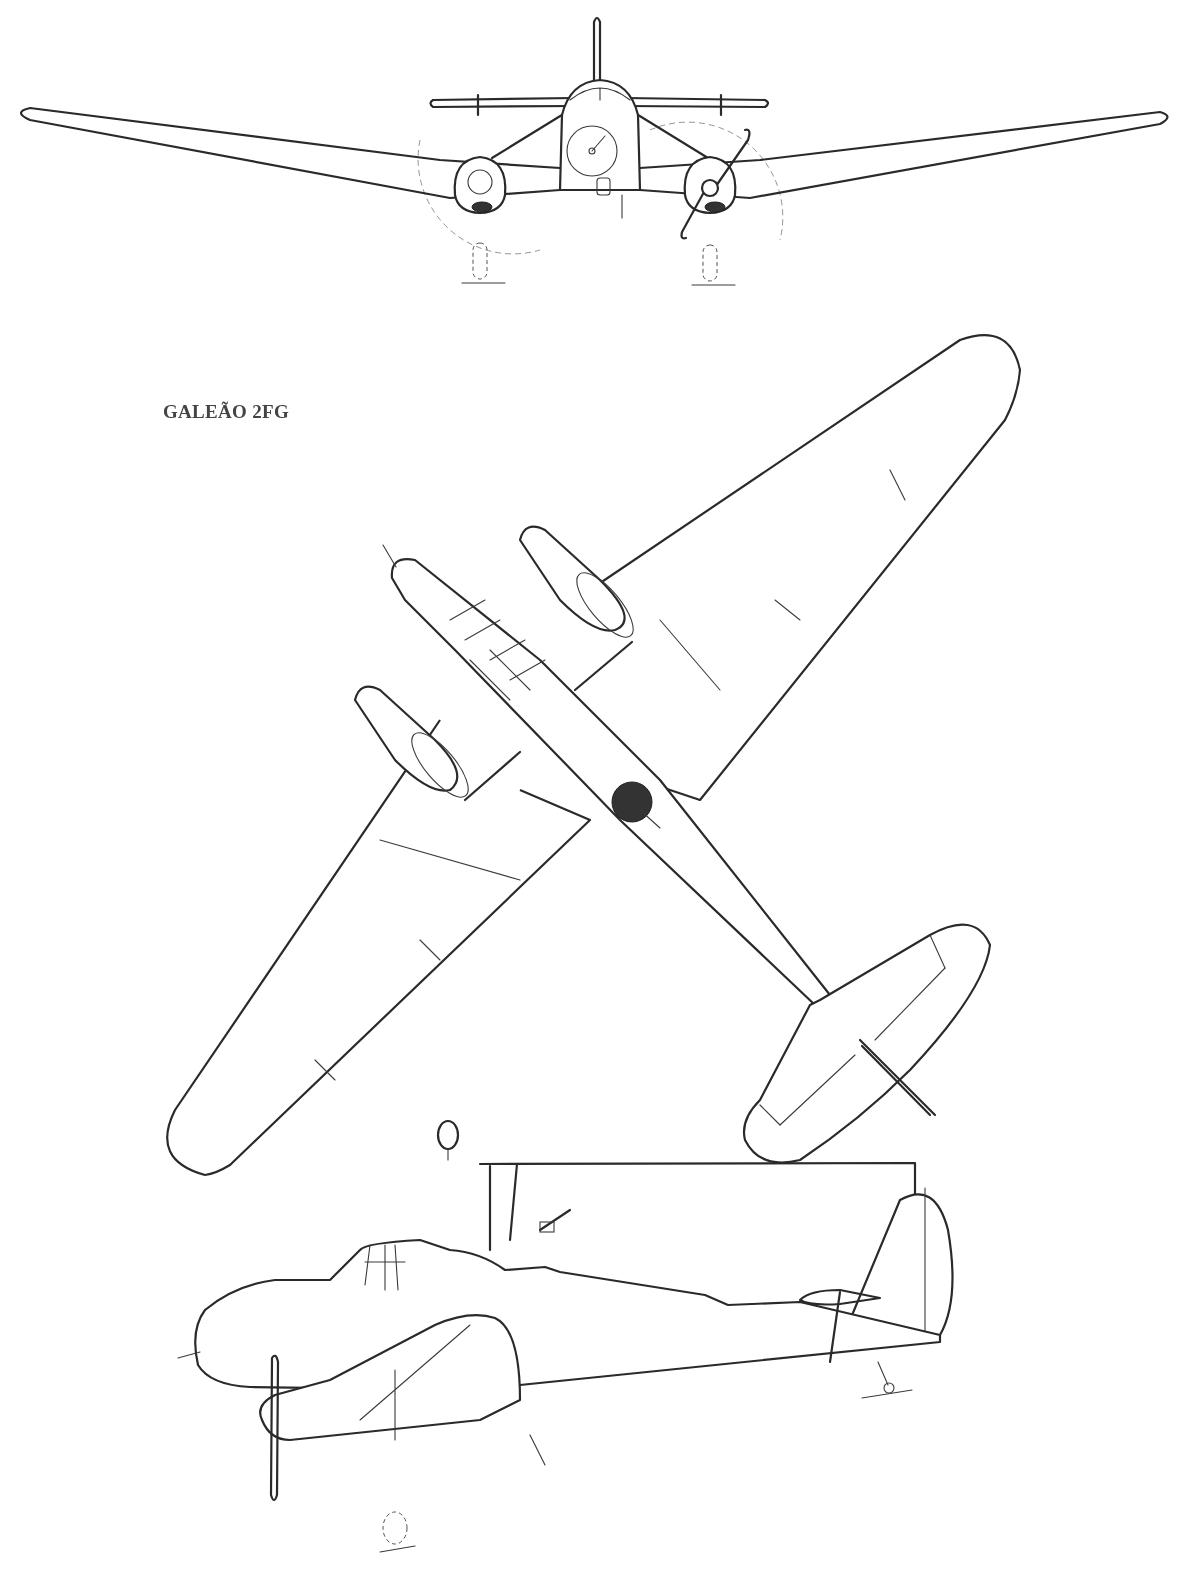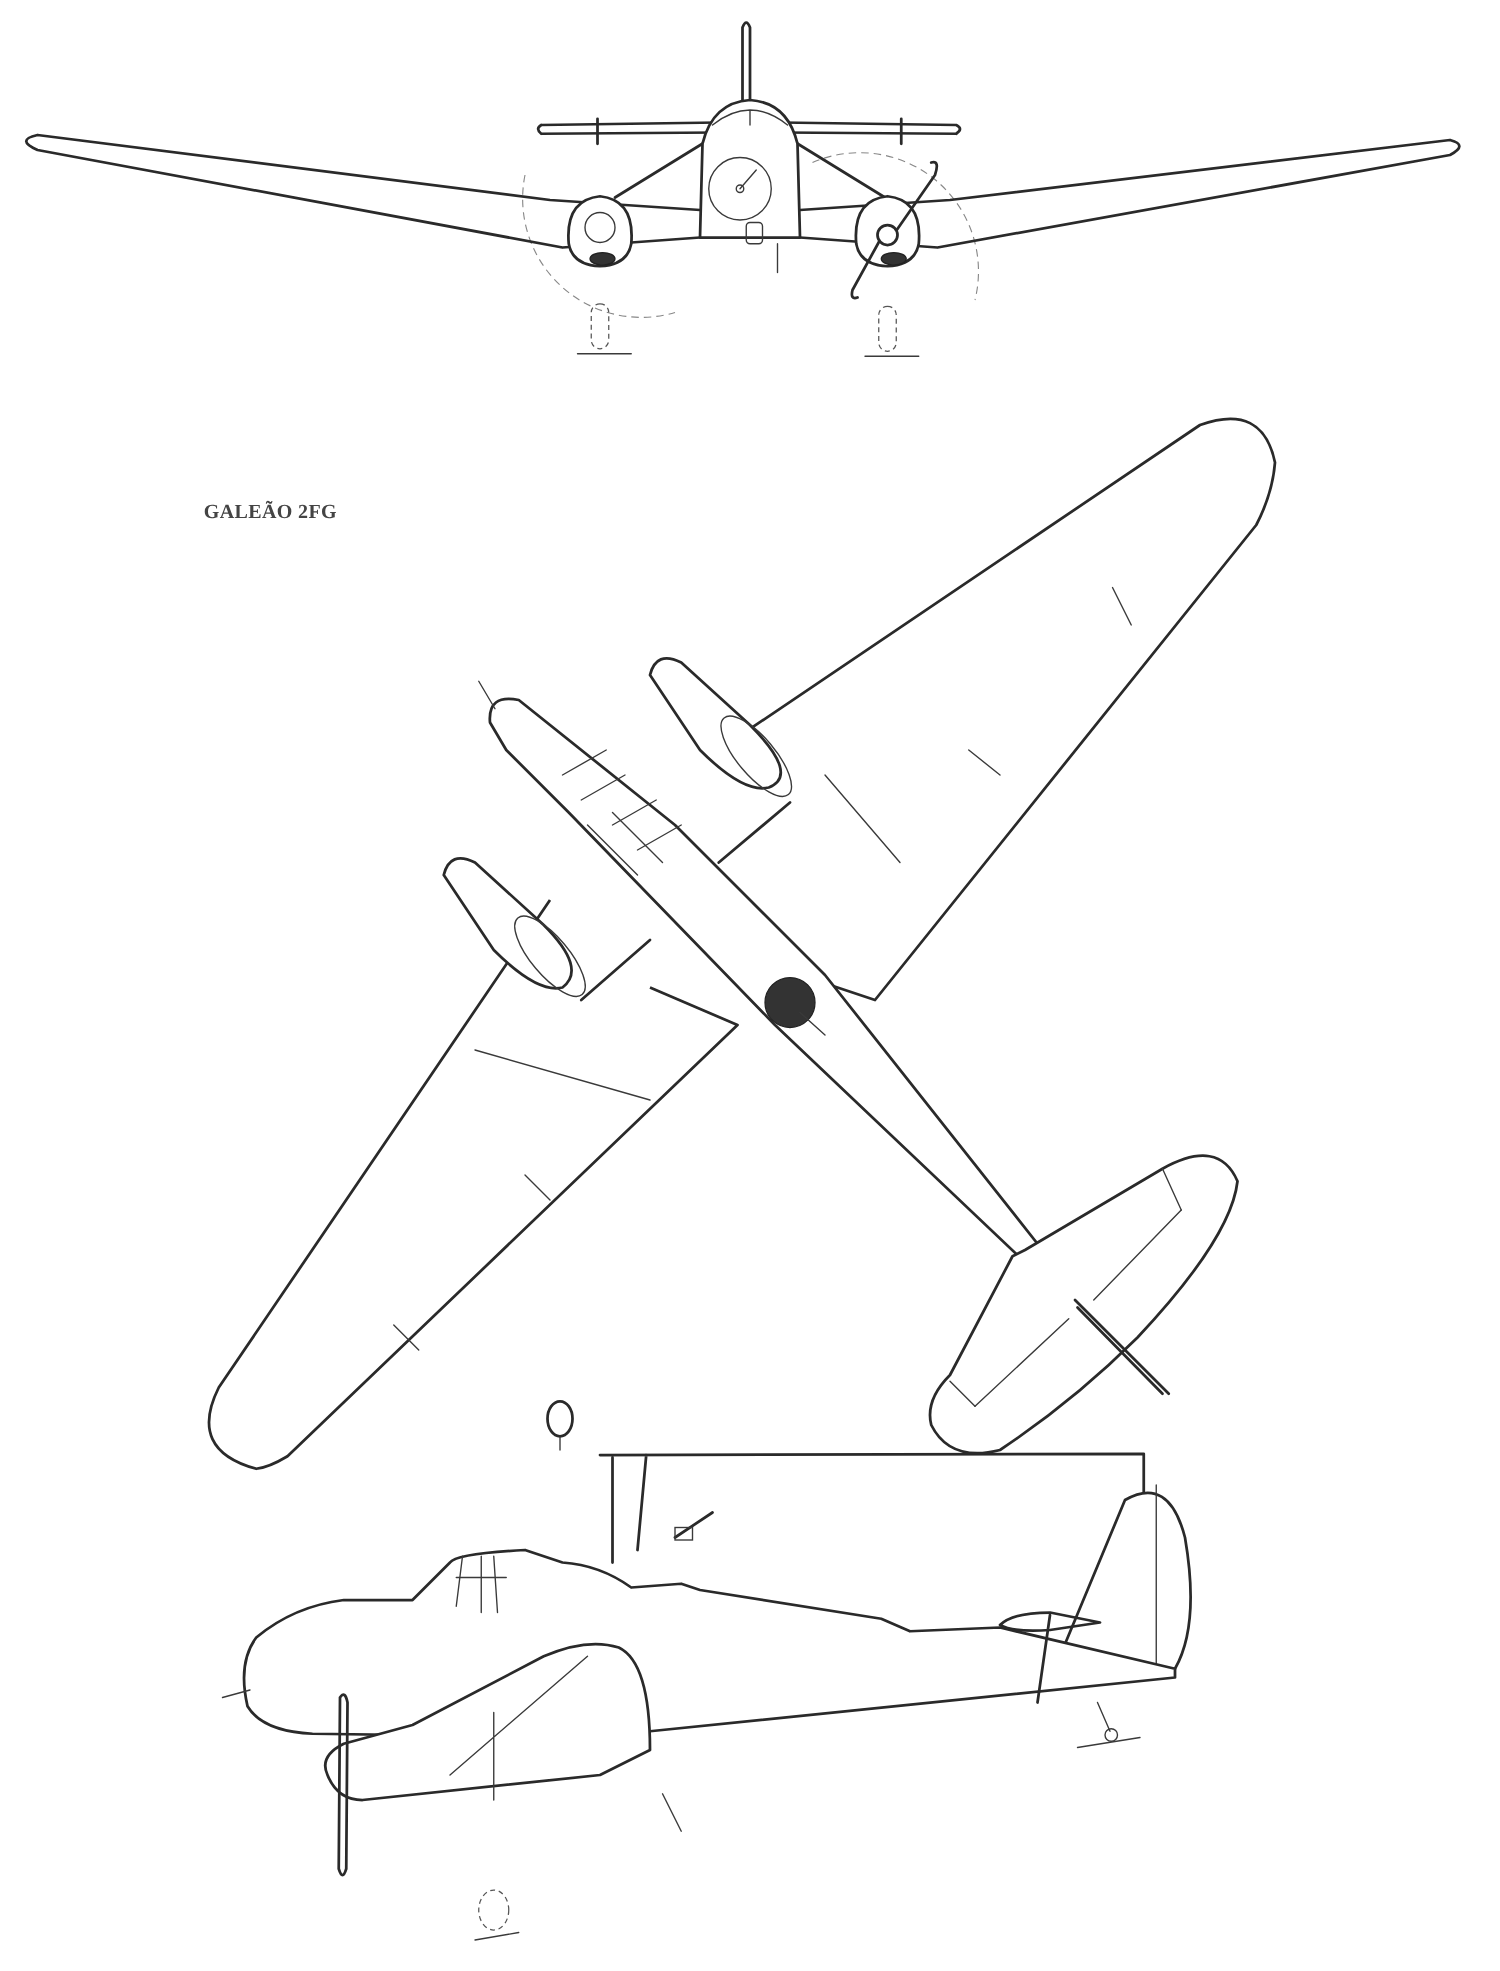--- a/index.html
+++ b/index.html
@@ -1,20 +1,20 @@
 <!DOCTYPE html>
 <html><head>
 <meta charset="utf-8">
 <style>
   html, body { margin: 0; padding: 0; background: #ffffff; }
   body { width: 1200px; height: 1577px; position: relative; overflow: hidden; }
   .title {
     position: absolute; left: 163px; top: 401px;
     font-family: "Liberation Serif", "DejaVu Serif", serif;
-    font-weight: bold; font-size: 16px; color: #444444; letter-spacing: 0.3px;
+    font-weight: bold; font-size: 19px; color: #444444; letter-spacing: 0.3px;
   }
   svg { position: absolute; left: 0; top: 0; }
   .ln { fill: none; stroke: #2a2a2a; stroke-width: 2.2; stroke-linejoin: round; stroke-linecap: round; }
   .th { fill: none; stroke: #3a3a3a; stroke-width: 1.1; stroke-linecap: round; }
   .ds { fill: none; stroke: #555; stroke-width: 1; stroke-dasharray: 4 3; }
   .arc { fill: none; stroke: #888; stroke-width: 0.9; stroke-dasharray: 6 4; }
   .fillw { fill: #ffffff; stroke: #2a2a2a; stroke-width: 2.2; stroke-linejoin: round; }
   .dark { fill: #333; stroke: #222; stroke-width: 1; }
 </style>
 </head>

